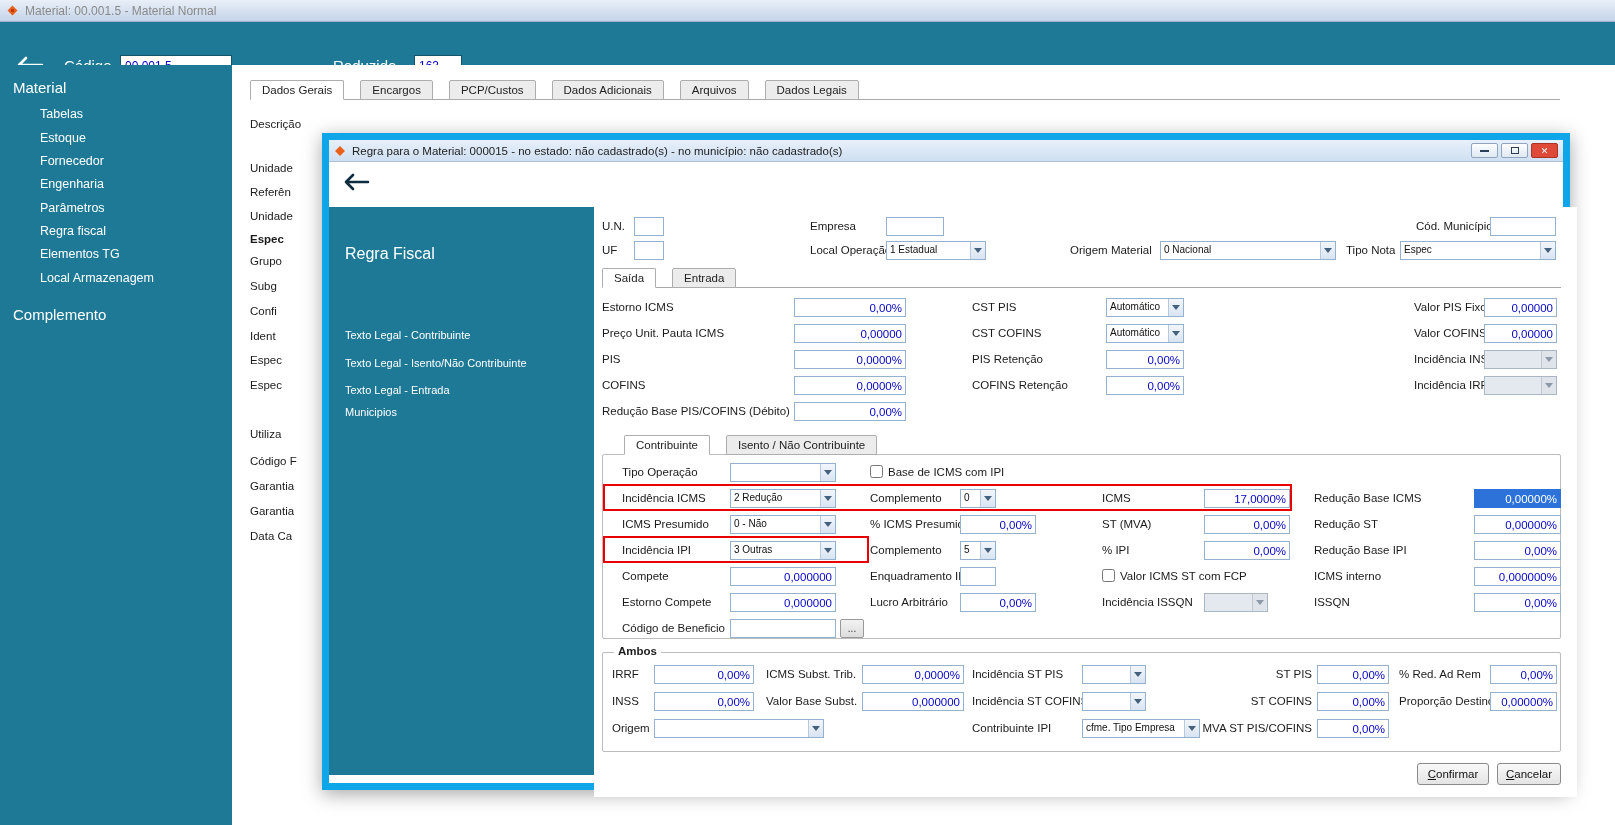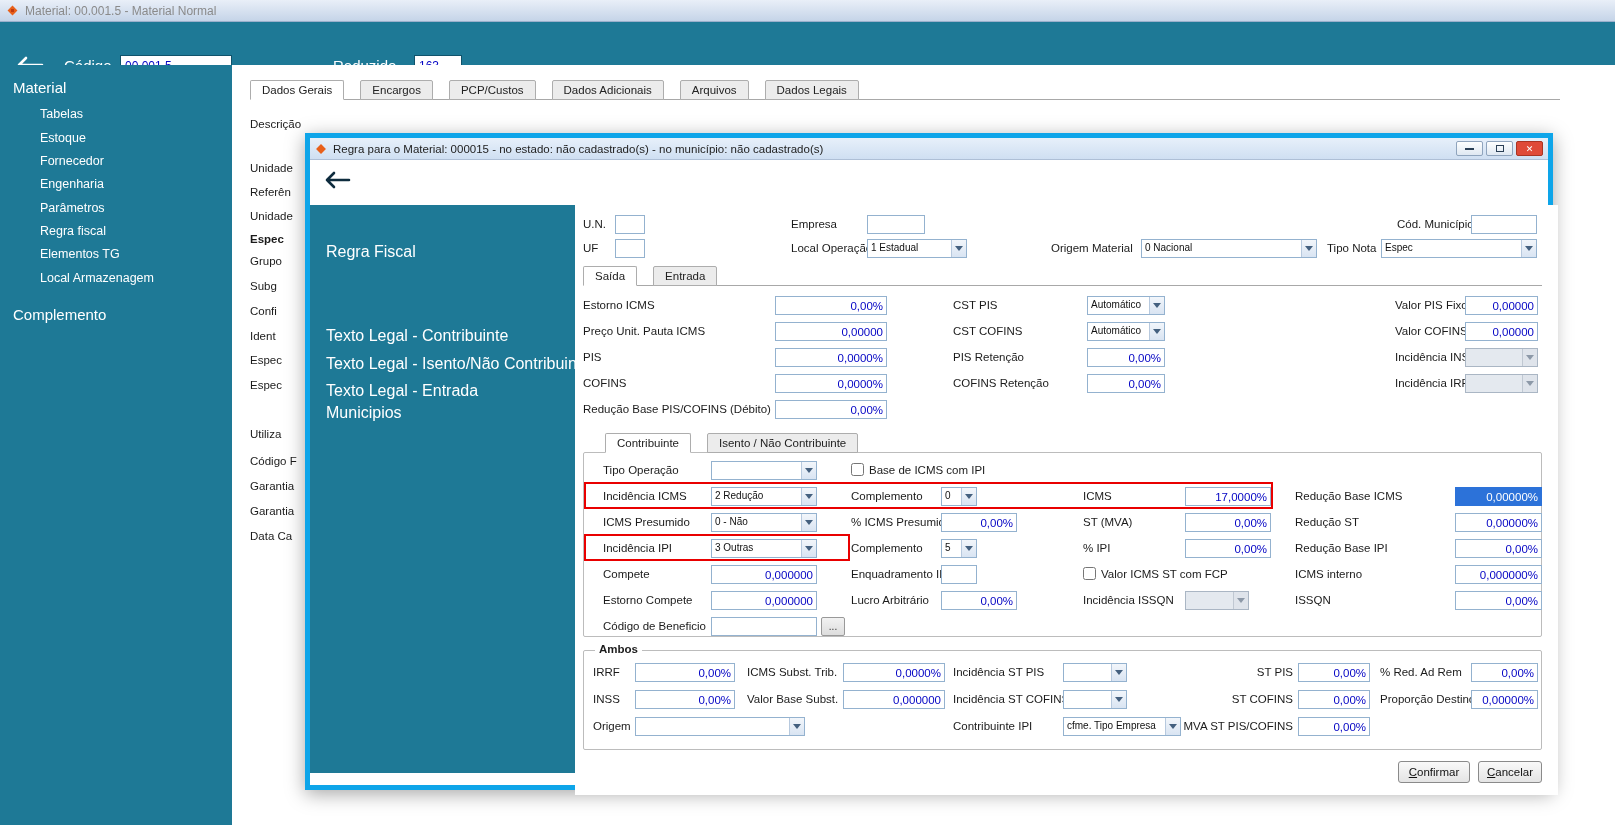--- a/index.html
+++ b/index.html
@@ -37,33 +37,33 @@
   .appheader{position:absolute;left:0;top:22px;width:1615px;height:43px;display:flex;align-items:center;color:#fff}
   .appheader .hlbl{font-size:15px;color:#fff}
   .hdr-inp{height:22px;border:1px solid #10536b;background:#fff;color:#0404c4;font-size:12px;padding:0 4px;font-family:inherit}
   .sidebar{position:absolute;left:0;top:65px;width:232px;height:760px;color:#fff}
   .sidebar .sec{font-size:15px;font-weight:400;position:absolute;left:13px;white-space:nowrap}
   .sidebar .item{font-size:12.5px;position:absolute;left:40px;white-space:nowrap;cursor:pointer}
   .main{position:absolute;left:232px;top:65px;width:1383px;height:760px;background:#fff}
   .cliplabel{position:absolute;left:18px;font-size:11.5px;white-space:nowrap;overflow:hidden;width:56px}
 
   
-  .modal{position:absolute;left:305px;top:133px;width:1248px;height:657px;background:#fff;border:5px solid #0ea5e9;box-shadow:0 4px 18px rgba(0,0,0,.35);z-index:10}
+  .modal{position:absolute;left:322px;top:133px;width:1248px;height:657px;background:#fff;border:7px solid #0ea5e9;box-shadow:0 4px 18px rgba(0,0,0,.35);z-index:10}
   .mtitlebar{position:absolute;left:0;top:0;right:0;height:22px;background:linear-gradient(#e7f0fa,#cfdff2);border-bottom:1px solid #aebfd6;display:flex;align-items:center;gap:6px;padding:0 5px;font-size:11.5px;color:#222}
   .winbtns{margin-left:auto;display:flex;gap:3px}
   .winbtn{width:27px;height:15px;border:1px solid #8fa4bd;border-radius:2px;background:linear-gradient(#fdfefe,#dfe8f2);display:flex;align-items:center;justify-content:center;cursor:pointer}
   .winbtn .dash{width:9px;height:2px;background:#2a3f55}
   .winbtn .sq{width:8px;height:7px;border:1px solid #2a3f55}
   .winbtn.close{background:#df4a38;border-color:#a93423;color:#fff;font-size:9px}
   .winbtn.close::before{content:"\2715"}
   .mheader{position:absolute;left:0;top:22px;right:0;height:45px;background:#fff}
   .idbanner{position:absolute;left:45px;top:7px;right:4px;height:33px;display:flex;align-items:center;justify-content:center;color:#fff;font-size:15px;font-weight:bold}
   .mnav{position:absolute;left:0;top:67px;width:265px;height:568px;color:#fff}
   .mnav .sec{position:absolute;left:16px;top:38px;font-size:16px;font-weight:500}
-  .mnav .item{position:absolute;left:16px;font-size:16px;white-space:nowrap;cursor:pointer}
+  .mnav .item{position:absolute;left:16px;font-size:11px;white-space:nowrap;cursor:pointer}
   .mform{position:absolute;left:265px;top:67px;width:983px;height:590px;background:#fff}
   .legend{position:absolute;background:#fff;padding:0 4px;font-size:11.5px;font-weight:bold;z-index:2}
 </style>
 </head>
 <body>
 
 <div class="titlebar">
   <svg width="13" height="13">
       <rect x="3" y="3" width="7" height="7" fill="#e8601a" transform="rotate(45 6.5 6.5)"></rect>
       <rect x="5" y="5" width="3" height="3" fill="#c03a10"></rect>

